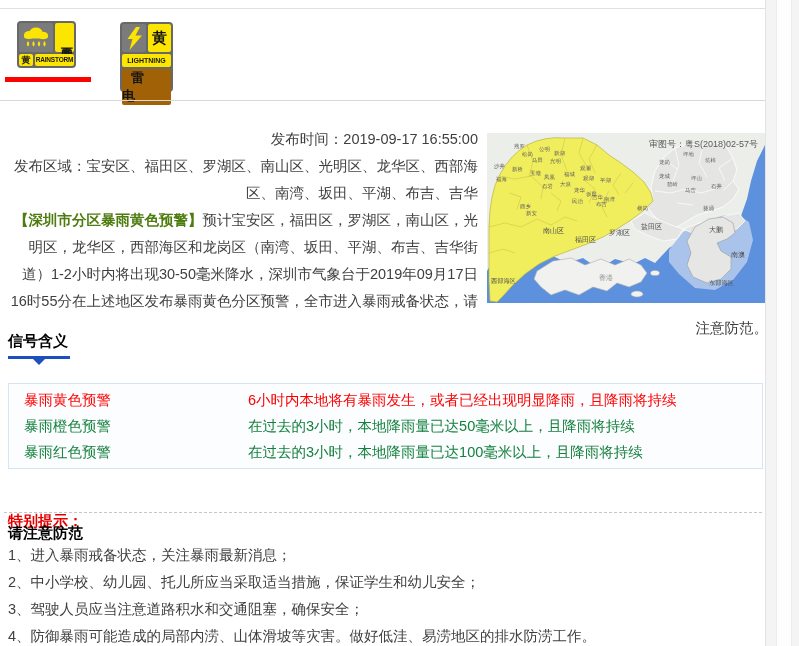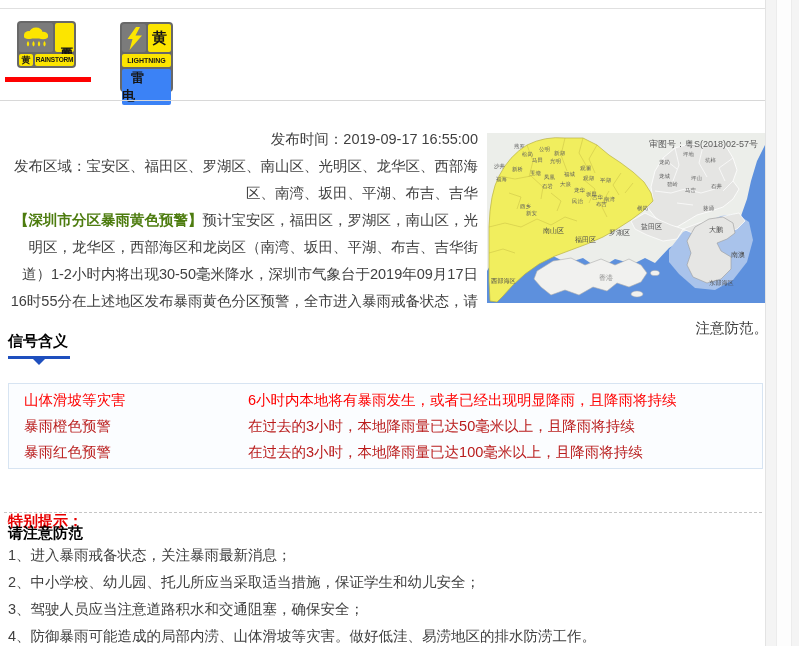--- a/index.html
+++ b/index.html
@@ -21,21 +21,21 @@
   .rs-name { width:19px; background:#fce500; border-radius:2px; color:#151515; font-weight:bold; font-size:12px; line-height:14px; text-align:center; writing-mode:vertical-rl; text-orientation:upright; }
   .rs-bottom { display:flex; gap:2px; height:12px; }
   .rs-grade { width:14px; background:#fce500; border-radius:2px; color:#151515; font-weight:bold; font-size:9px; line-height:12px; text-align:center; }
   .rs-en { flex:1; background:#fce500; border-radius:2px; color:#151515; font-weight:bold; font-size:6.5px; line-height:12px; text-align:center; letter-spacing:-0.2px; }
 
   .lt-icon { width:53px; height:70px; background:#686868; border-radius:4px; padding:2px; display:flex; flex-direction:column; gap:2px; }
   .lt-top { display:flex; gap:2px; height:28px; }
   .lt-bolt-cell { flex:1; background:#7b7b7b; border-radius:2px; display:flex; align-items:center; justify-content:center; }
   .lt-grade { width:23px; background:#fce500; border-radius:2px; color:#151515; font-weight:bold; font-size:15px; line-height:28px; text-align:center; }
   .lt-en { height:13px; background:#fce500; border-radius:2px; color:#151515; font-weight:bold; font-size:7px; line-height:13px; text-align:center; }
-  .lt-name { flex:1; background:#3b82f6; border-radius:2px; color:#151515; font-weight:bold; font-size:13px; display:flex; align-items:center; justify-content:center; letter-spacing:9px; text-indent:9px; }
+  .lt-name { flex:1; background:#a16207; border-radius:2px; color:#151515; font-weight:bold; font-size:13px; display:flex; align-items:center; justify-content:center; letter-spacing:9px; text-indent:9px; }
 
   
   .content { position:absolute; left:8px; top:126px; width:760px; }
   .content p { font-size:14.5px; line-height:27px; color:#3f3f3f;text-align:right; }
   .red-b { color:#4d7c0f; font-weight:bold; }
 
   .map-box { float:right; width:278px; height:170px; margin:7px 3px 12px 9px; position:relative; background:#eceeea; }
   .map-box svg { display:block; }
   .approval { position:absolute; top:5px; right:7px; font-size:9px; color:#5a5a5a; }
   text.mlb { font-size:7px; fill:#4a4a4a; }
@@ -45,21 +45,21 @@
 
   
   .sec-head { position:absolute; left:8px; font-size:15px; font-weight:bold; }
   .blue-h { color:#000000; }
   .red-h { color:#e80000; }
   .signal-head { top:332px; }
   .sig-underline { width:62px; height:3px; background:#1e4fbe; margin-top:5px; }
   .sig-tri { width:0; height:0; border-left:6px solid transparent; border-right:6px solid transparent; border-top:6px solid #1e4fbe; margin-left:25px; }
 
   .sig-table { position:absolute; left:8px; top:383px; width:755px; height:86px; background:#fbfdff; border:1px solid #d7e4f2; display:flex; flex-direction:column; justify-content:space-evenly; }
-  .sig-row { display:flex; font-size:14.5px; color:#b91c1c; line-height:20px; }
+  .sig-row { display:flex; font-size:14.5px; color:#15803d; line-height:20px; }
   .sig-name { width:239px; padding-left:15px; }
   .sig-desc { flex:1; }
   .sig-row.hl { color:#fe0000; }
 
   .special-head { top:512px; }
   .dotted { position:absolute; left:4px; top:512px; width:758px; border-top:1px dashed #c6c6c6; }
   .guide-head { top:524px; }
   .guide-list { position:absolute; left:8px; top:542px; width:760px; }
   .g-item { font-size:14.5px; line-height:27px; color:#3f3f3f; }
 
@@ -224,21 +224,21 @@
   </div>
 
   <div class="sec-head blue-h signal-head">
     <div>信号含义</div>
     <div class="sig-underline"></div>
     <div class="sig-tri"></div>
   </div>
 
   <div class="sig-table">
     <div class="sig-row hl">
-      <div class="sig-name">山体滑坡等灾害</div>
+      <div class="sig-name">暴雨黄色预警</div>
       <div class="sig-desc">6小时内本地将有暴雨发生，或者已经出现明显降雨，且降雨将持续</div>
     </div>
     <div class="sig-row">
       <div class="sig-name">暴雨橙色预警</div>
       <div class="sig-desc">在过去的3小时，本地降雨量已达50毫米以上，且降雨将持续</div>
     </div>
     <div class="sig-row">
       <div class="sig-name">暴雨红色预警</div>
       <div class="sig-desc">在过去的3小时，本地降雨量已达100毫米以上，且降雨将持续</div>
     </div>

